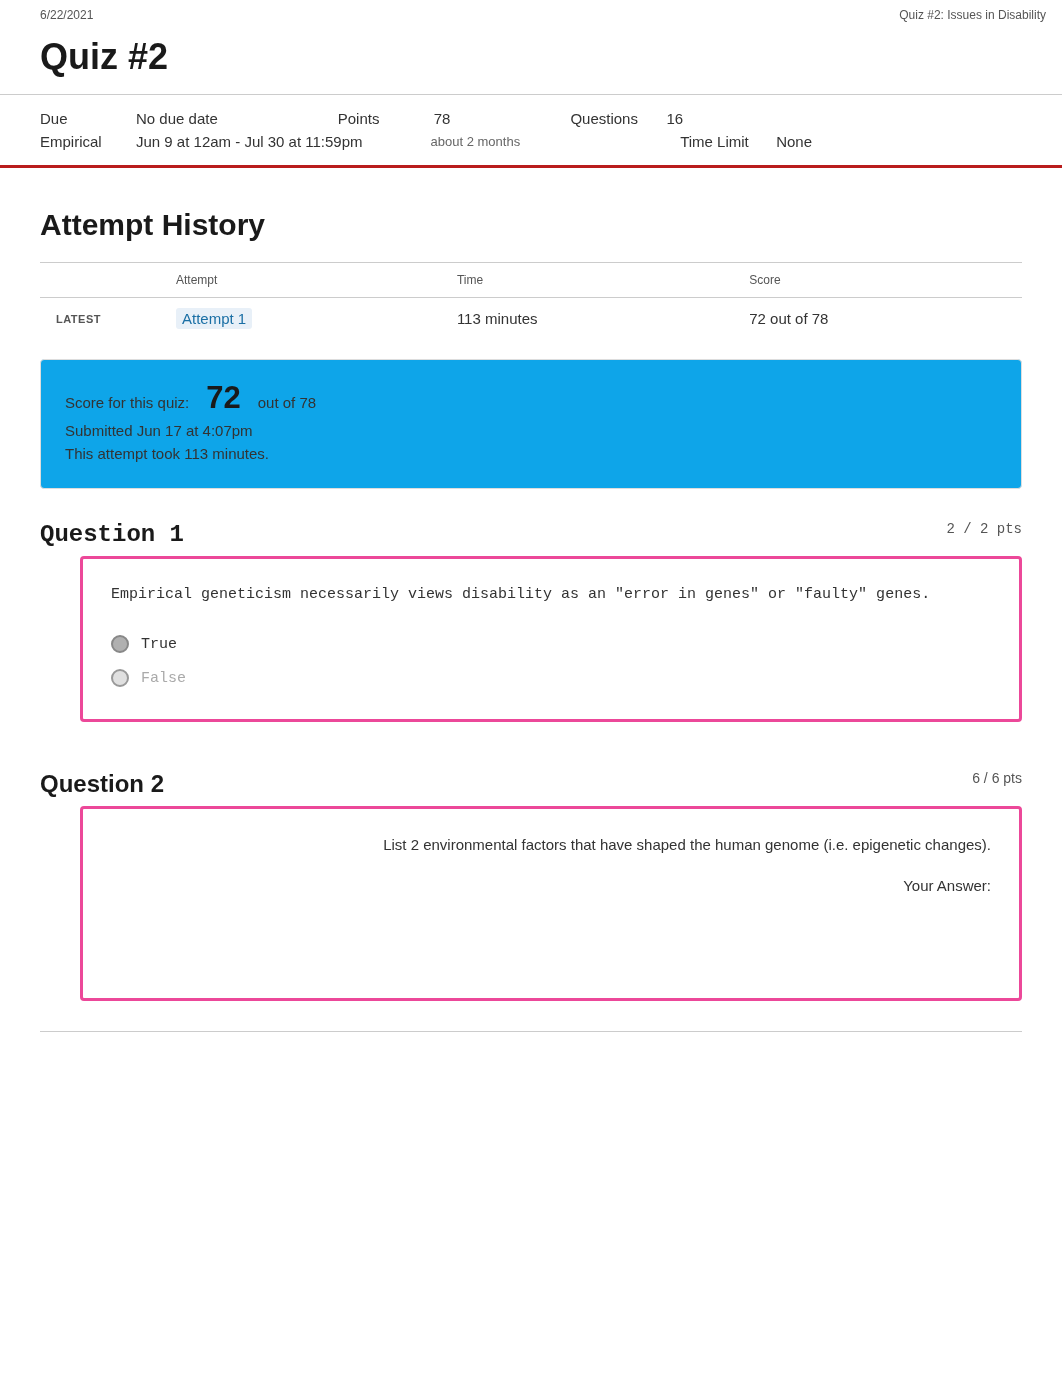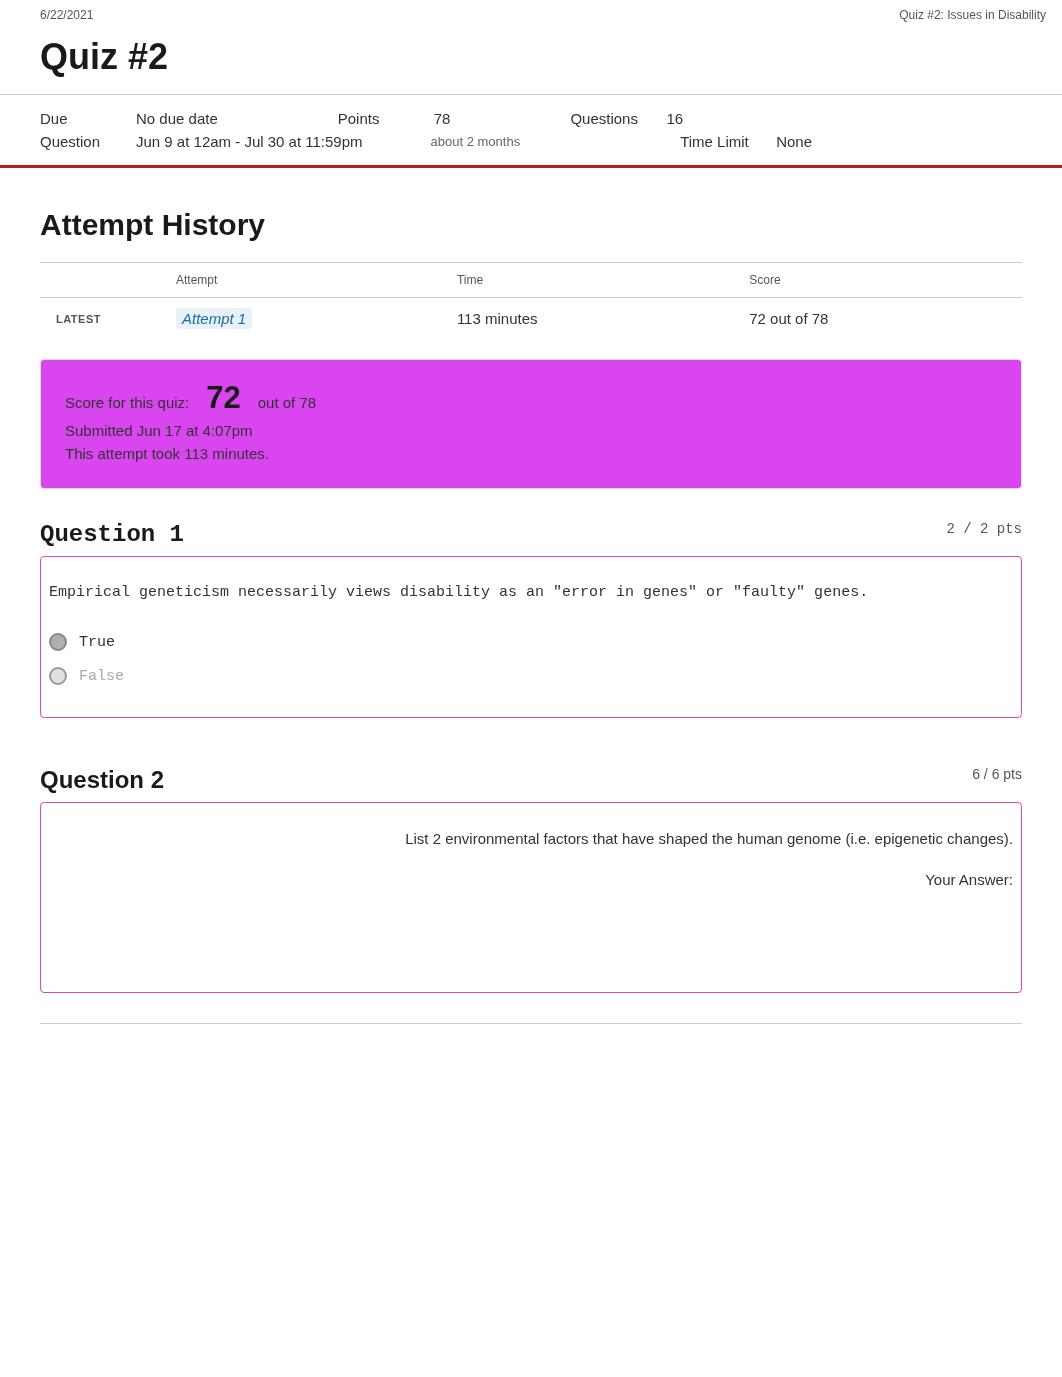--- a/index.html
+++ b/index.html
@@ -109,29 +109,28 @@
       color: #555;
       letter-spacing: 0.5px;
     }
 
     .attempt-link {
       color: #1a6fa5;
       text-decoration: none;
       background: #e8f0f8;
       padding: 2px 6px;
       border-radius: 3px;
-      font-style: italic;
     }
 
     .score-section {
       margin: 20px 40px;
       border: 1px solid #ddd;
       border-radius: 4px;
       padding: 20px 24px;
-      background: #d946ef;
+      background: #0ea5e9;
     }
 
     .score-line {
       font-size: 15px;
       color: #333;
       margin-bottom: 6px;
       display: flex;
       align-items: baseline;
     }
 
@@ -155,23 +154,24 @@
 
     .question-header-row {
       display: flex;
       justify-content: space-between;
       align-items: flex-start;
       padding: 12px 0 8px 0;
     }
 
     .question-body {
       background: #fff;
-      border: 1px solid #ec4899;
+      border: 3px solid #ec4899;
       border-radius: 4px;
-      padding: 24px 8px;
+      padding: 24px 28px;
+      margin-left: 40px;
     }
 
     .question-text {
       font-size: 15px;
       color: #333;
       line-height: 1.6;
       margin-bottom: 20px;
     }
 
     .answer-option {
@@ -235,21 +235,21 @@
       <span class="info-label">Points</span>
       <span class="info-value">78</span>
     </div>
     <div class="info-group">
       <span class="info-label">Questions</span>
       <span class="info-value">16</span>
     </div>
   </div>
   <div class="info-row-bottom">
     <div class="info-group">
-      <span class="info-label">Question</span>
+      <span class="info-label">Empirical</span>
       <span class="info-value">Jun 9 at 12am - Jul 30 at 11:59pm</span>
       <span class="info-sub">about 2 months</span>
     </div>
     <div class="info-group" style="margin-left: 100px;">
       <span class="info-label">Time Limit</span>
       <span class="info-value">None</span>
     </div>
   </div>
 </div>
 

